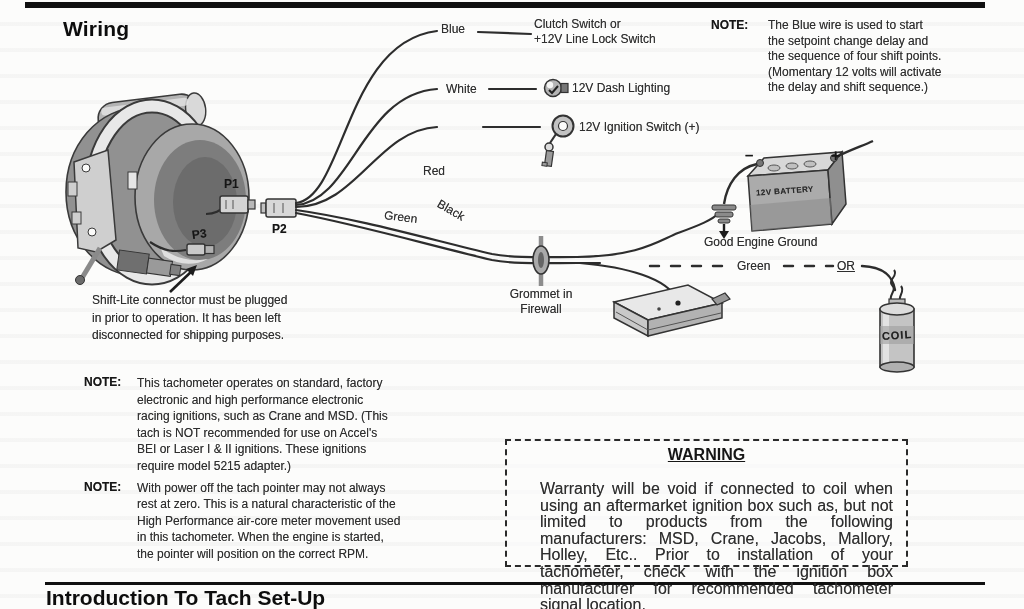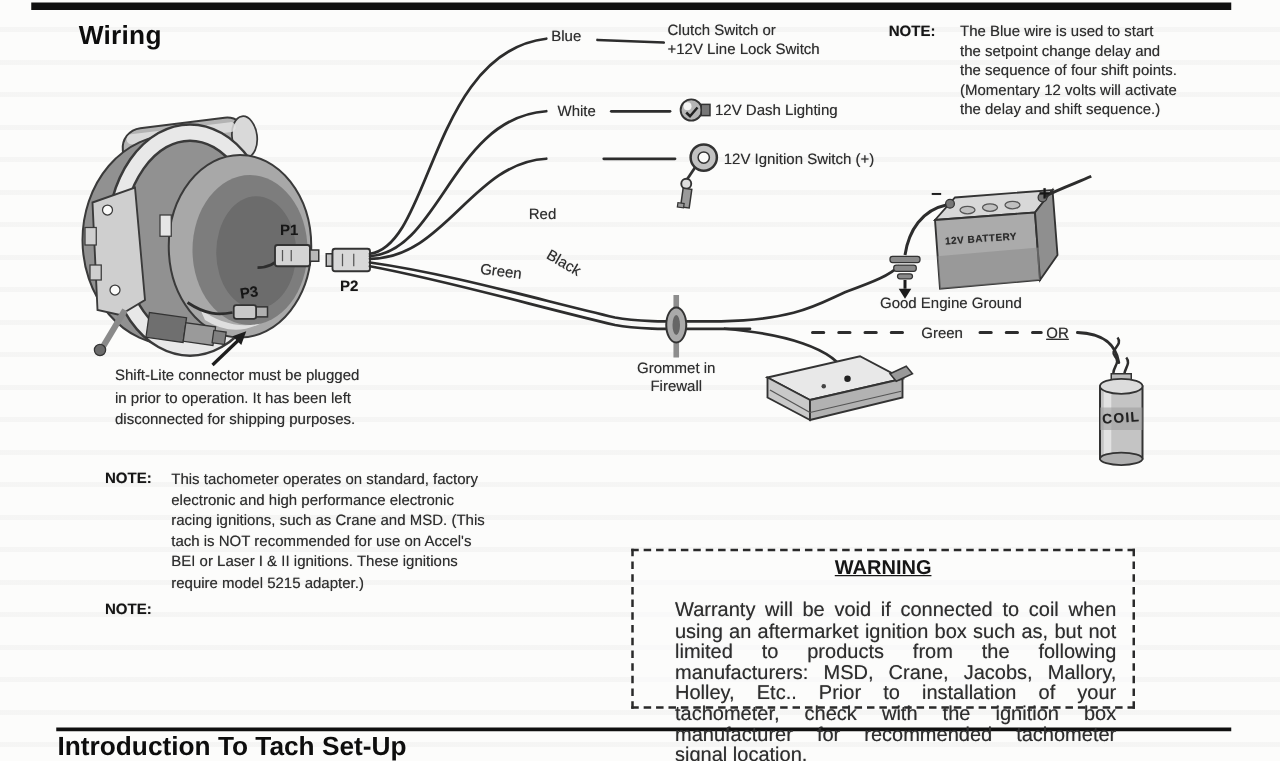--- a/index.html
+++ b/index.html
@@ -256,20 +256,25 @@
 
   <div class="abs txt bold" style="left:84px;top:375px;">NOTE:</div>
   <div class="abs txt pre" style="left:137px;top:375px;line-height:16.6px;">This tachometer operates on standard, factory
 electronic and high performance electronic
 racing ignitions, such as Crane and MSD. (This
 tach is NOT recommended for use on Accel's
 BEI or Laser I &amp; II ignitions. These ignitions
 require model 5215 adapter.)</div>
 
   <div class="abs txt bold" style="left:84px;top:480px;">NOTE:</div>
+  <div class="abs txt pre" style="left:137px;top:480px;line-height:16.4px;">With power off the tach pointer may not always
+rest at zero. This is a natural characteristic of the
+High Performance air-core meter movement used
+in this tachometer. When the engine is started,
+the pointer will position on the correct RPM.</div>
 
   <div class="abs warning-box" style="left:505px;top:439px;width:403px;height:128px;">
     <div class="warning-title">WARNING</div>
     <div class="warning-body">Warranty will be void if connected to coil when using an aftermarket ignition box such as, but not limited to products from the following manufacturers: MSD, Crane, Jacobs, Mallory, Holley, Etc..  Prior to installation of your tachometer, check with the ignition box manufacturer for recommended tachometer signal location.</div>
   </div>
 
   <div class="abs footer-title" style="left:46px;top:586px;">Introduction To Tach Set-Up</div>
 </div>
 
 </body></html>

